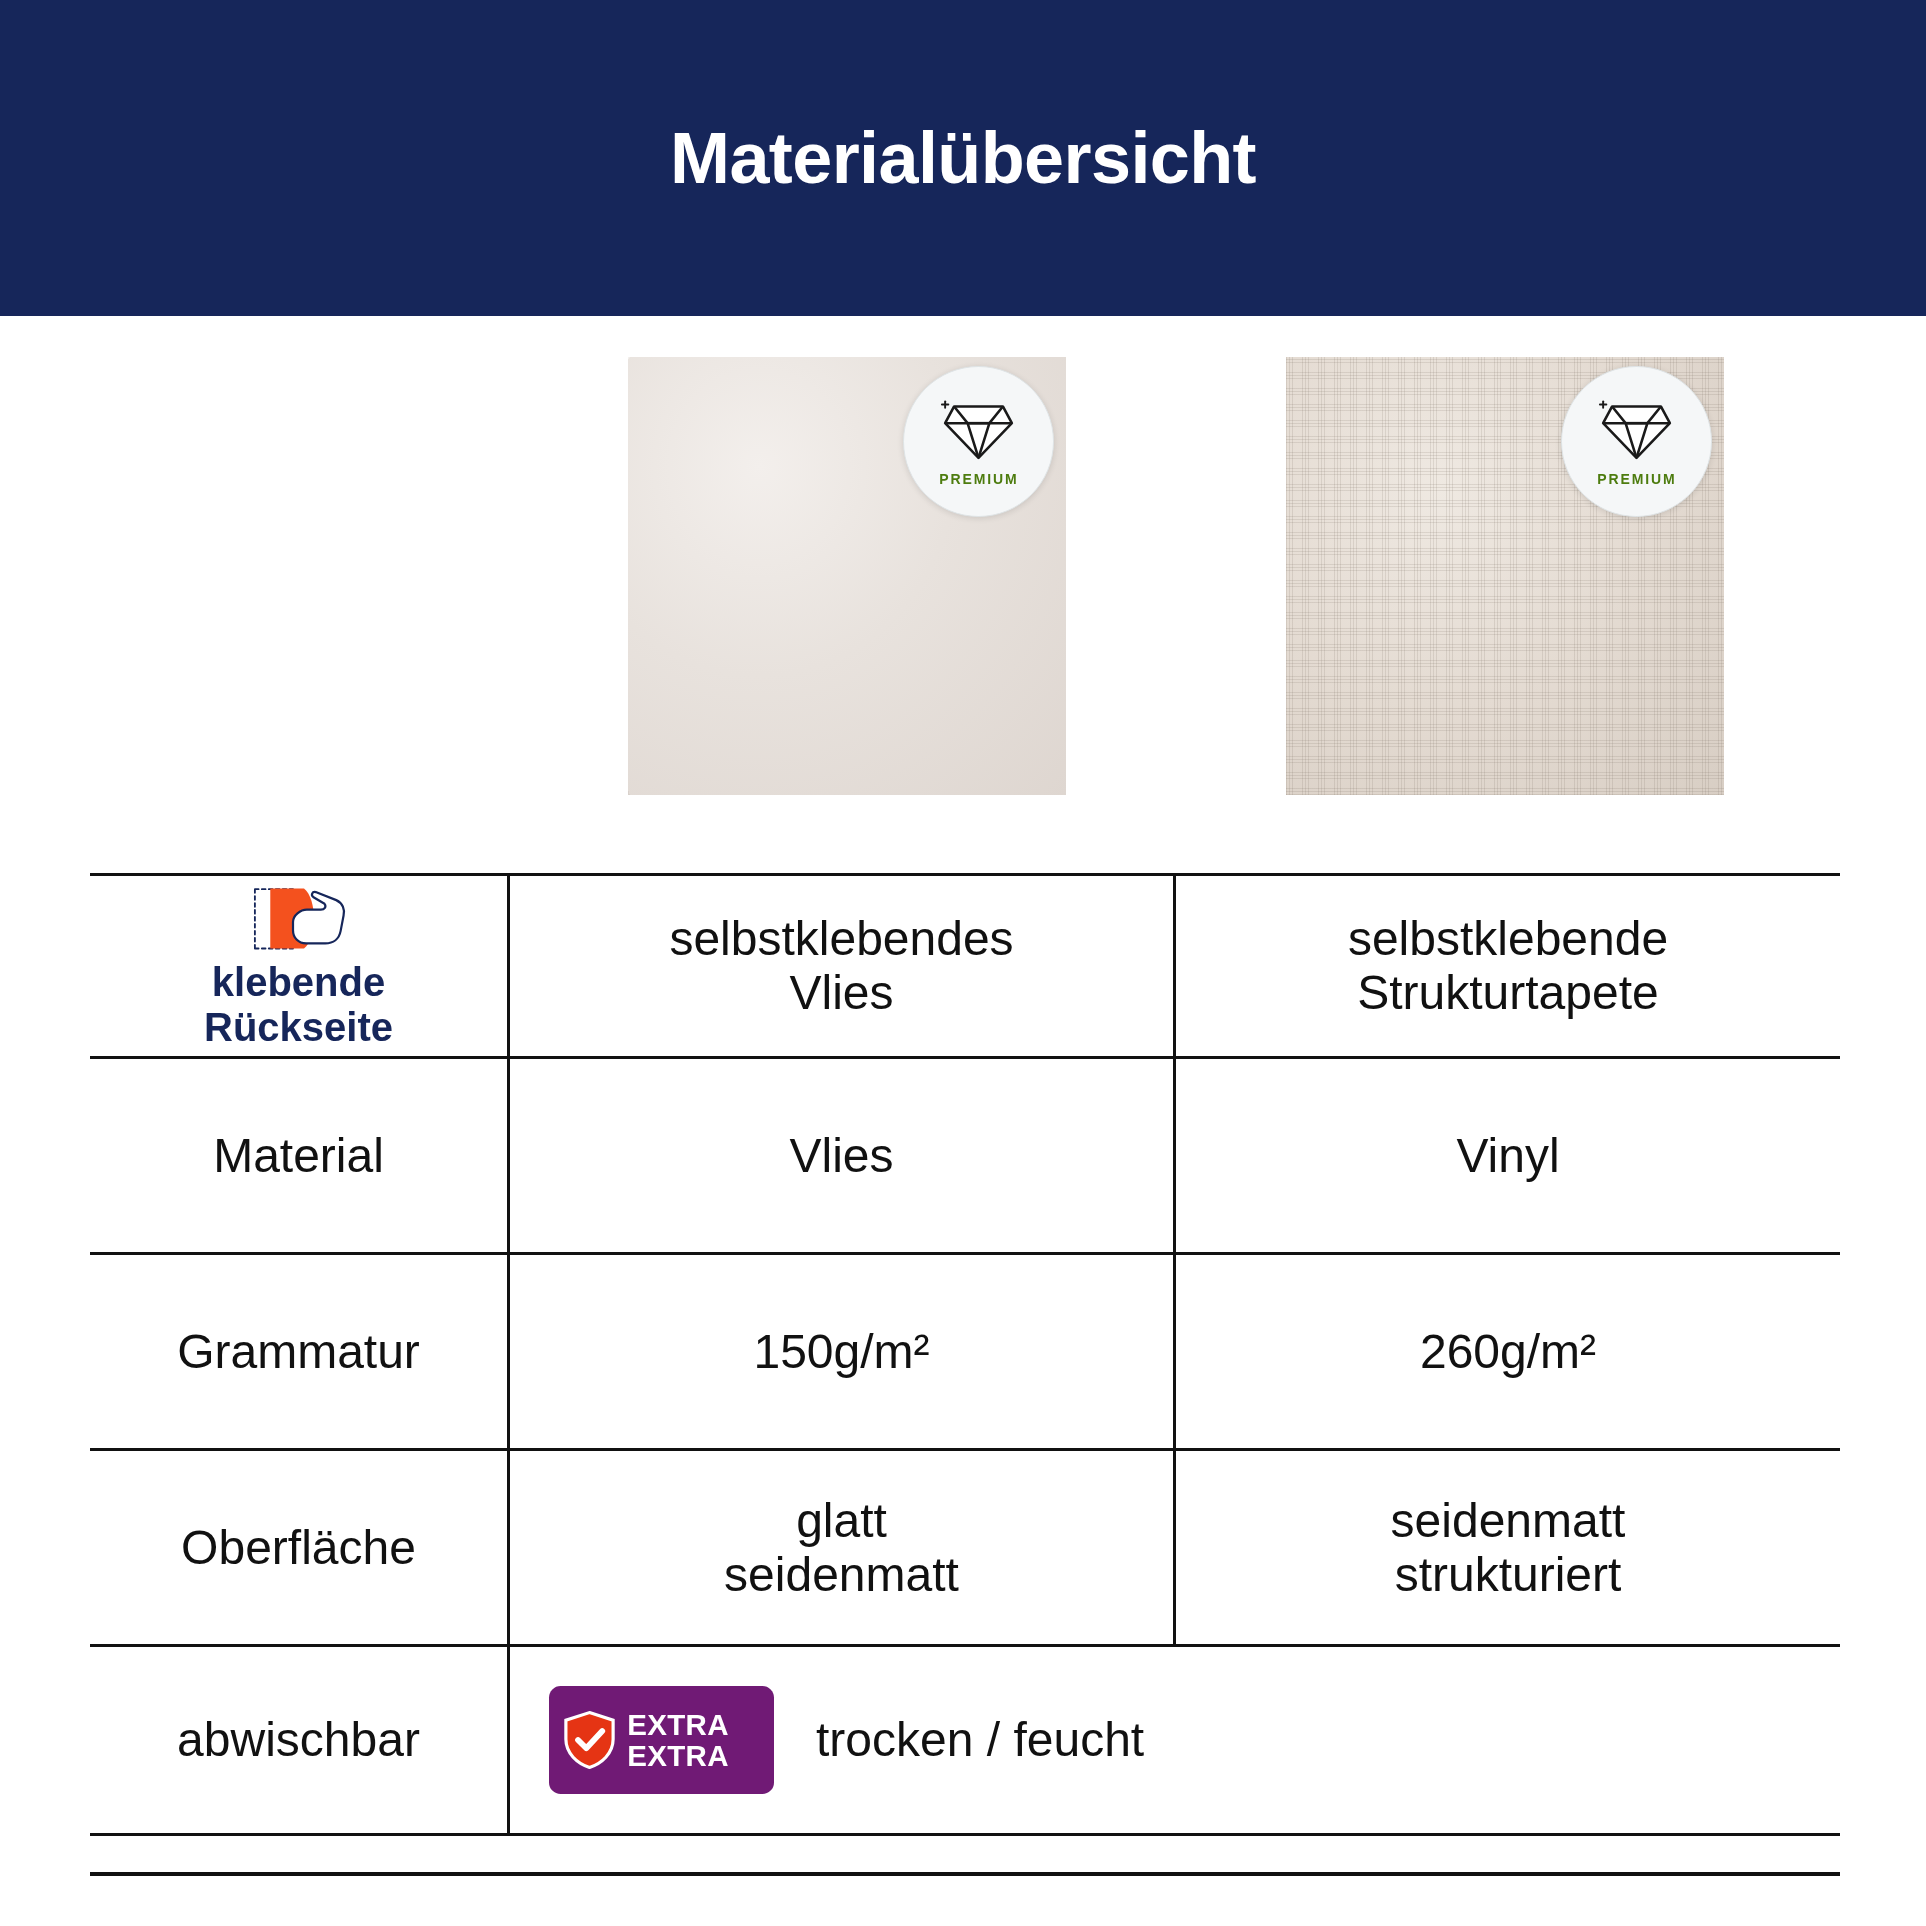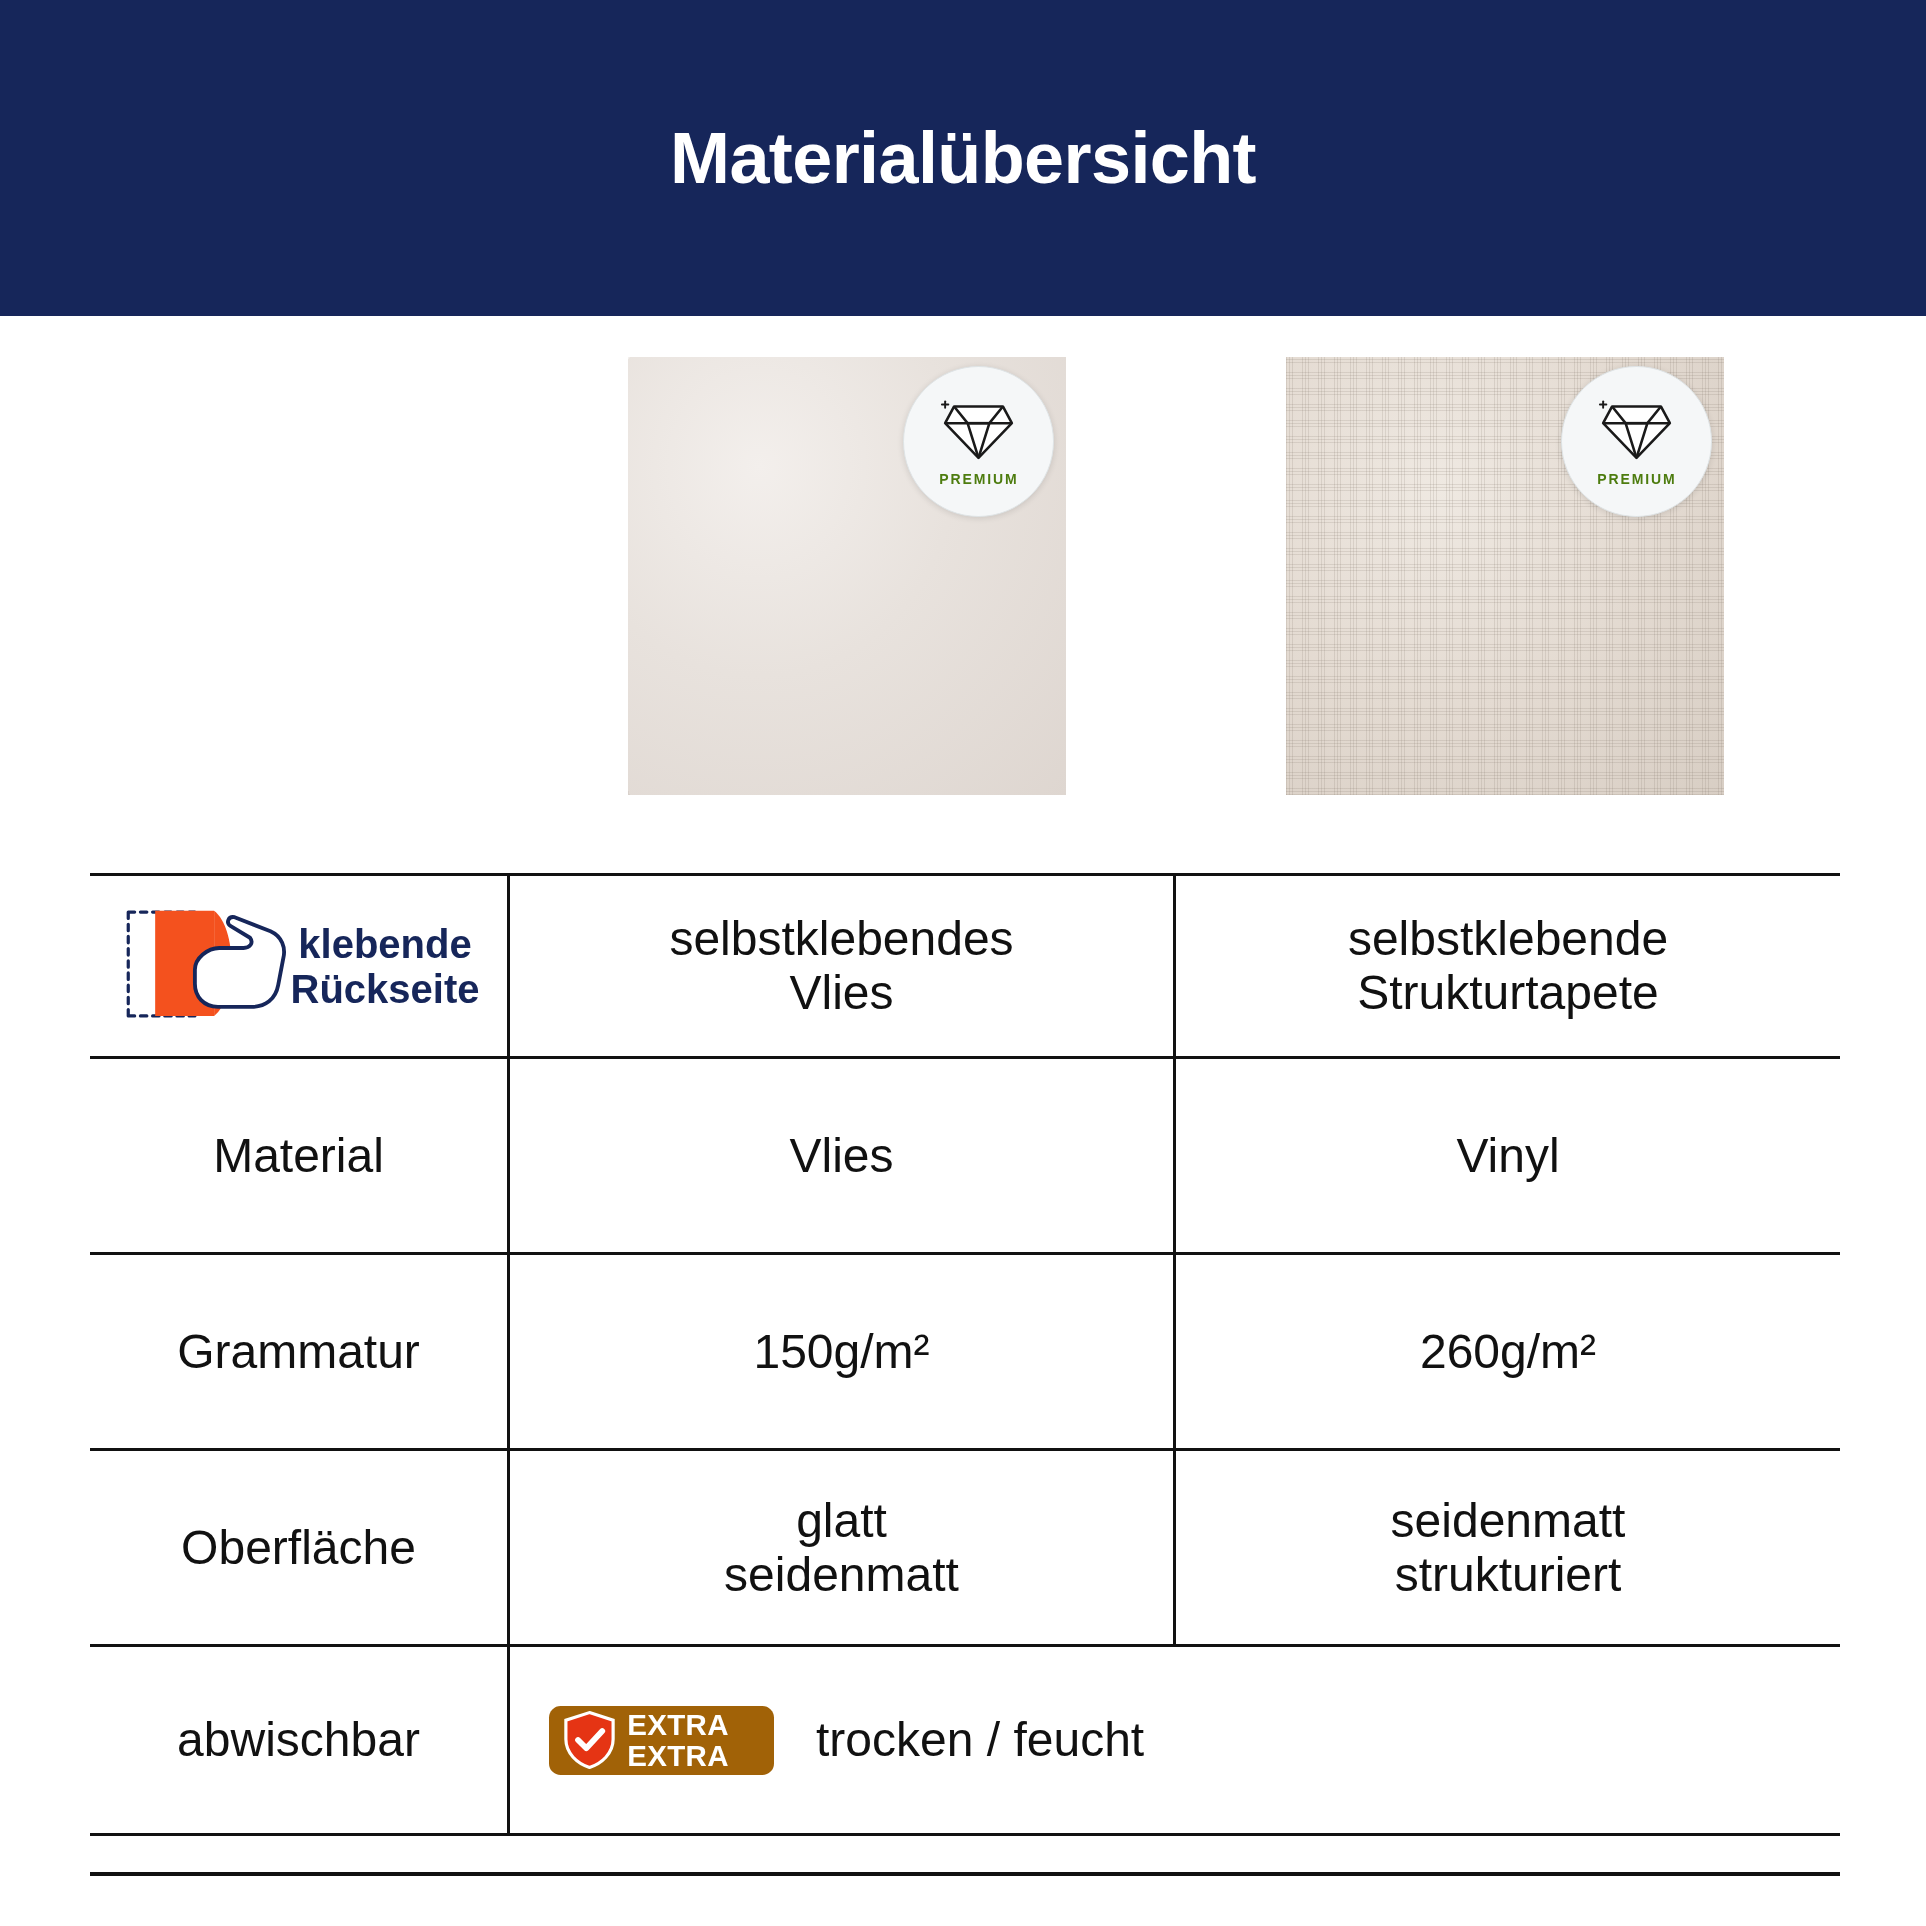--- a/index.html
+++ b/index.html
@@ -166,42 +166,42 @@
   }
 
   .row-header { height: 180px; }
   .row-material { height: 193px; }
   .row-grammatur { height: 193px; }
   .row-oberflaeche { height: 193px; }
   .row-abwischbar { height: 186px; }
 
   
   .sticky-cell {
-    flex-direction: row;
+    flex-direction: column;
     justify-content: flex-start;
     padding-top: 8px;
   }
   .sticky-icon {
     width: 173px;
     height: 122px;
     margin-bottom: 6.4px;
   }
   .sticky-text {
     font-size: 40px;
     font-weight: bold;
     color: #16265a;
     line-height: 1.12;
     text-align: center;
   }
 
   .robust-badge {
     flex: 0 0 auto;
     width: 225px;
-    height: 69px;
-    background: #a16207;
+    height: 108px;
+    background: #701a75;
     border-radius: 11.6px;
     display: flex;
     align-items: center;
     gap: 10.3px;
     padding: 8px 13px;
     box-sizing: border-box;
   }
   .robust-badge .shield { width: 55px; height: 60px; flex: 0 0 auto; }
   .robust-badge .txt {
     color: #ffffff;

